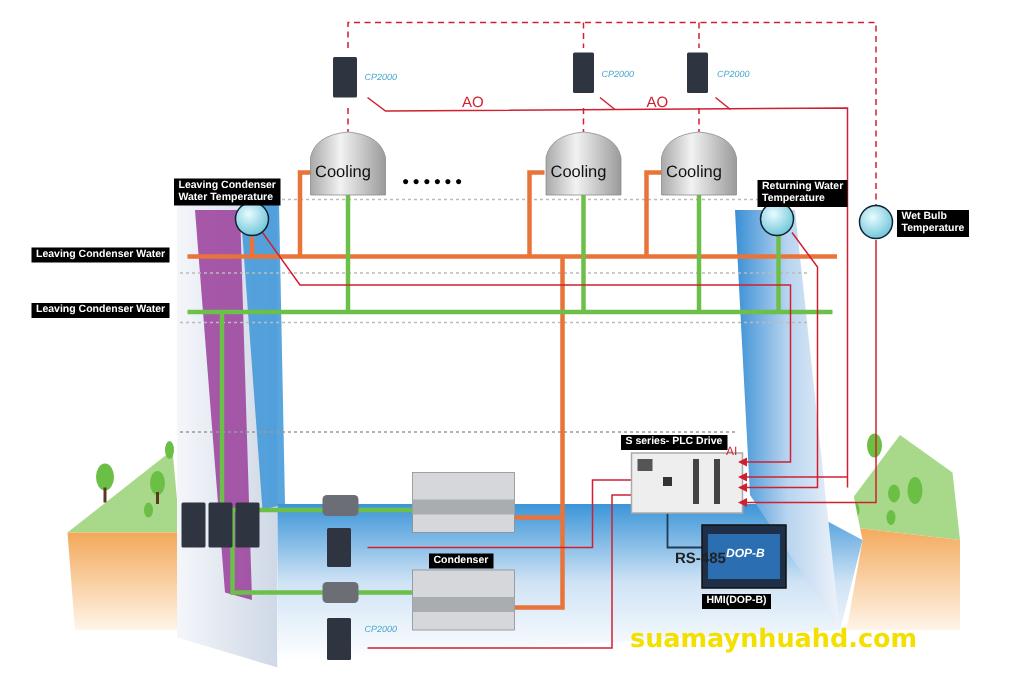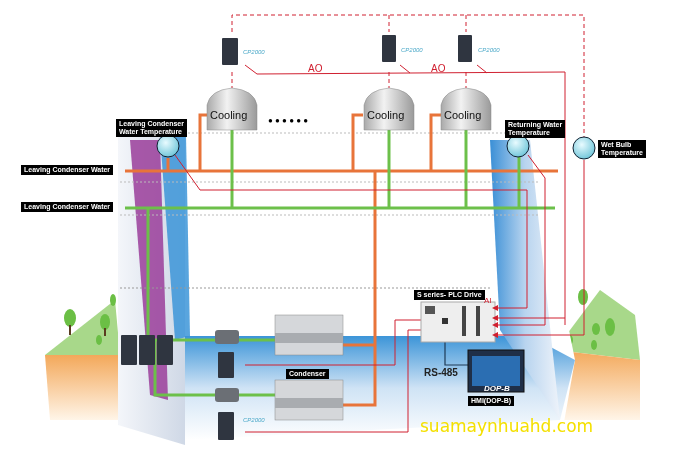--- a/index.html
+++ b/index.html
@@ -1,20 +1,20 @@
 <!DOCTYPE html>
 <html><head>
 <meta charset="utf-8">
 <style>
   html,body{margin:0;padding:0;background:#fff;}
   body{width:677px;height:463px;position:relative;overflow:hidden;font-family:"Liberation Sans",sans-serif;}
   #stage{position:absolute;left:0;top:0;width:677px;height:463px;}
   .lbl{position:absolute;background:#000;color:#fff;font-weight:bold;font-size:7px;line-height:8px;padding:1px 3px;white-space:pre-line;}
   .cool-text{position:absolute;font-weight:normal;font-size:11px;color:#111;}
-  .watermark{position:absolute;left:420px;top:416px;font-size:17px;font-weight:normal;color:#f4e000;font-family:"DejaVu Sans",sans-serif;}
+  .watermark{position:absolute;left:420px;top:416px;font-size:17px;font-weight:bold;color:#f4e000;font-family:"DejaVu Sans",sans-serif;}
   .vfd-text{position:absolute;font-size:6px;font-style:italic;color:#4aa8c8;}
   .sig{position:absolute;font-size:10px;font-weight:normal;color:#d02030;}
   .rs{position:absolute;font-size:10px;font-weight:bold;color:#222;}
 </style>
 </head>
 <body>
 
 <div id="stage">
 <svg width="677" height="463" viewBox="0 0 677 463" xmlns="http://www.w3.org/2000/svg">
   <defs>
@@ -212,19 +212,19 @@
 Water Temperature</div>
 <div class="lbl" style="left:505px;top:120px;">Returning Water
 Temperature</div>
 <div class="lbl" style="left:598px;top:140px;">Wet Bulb
 Temperature</div>
 
 <div class="lbl" style="left:21px;top:165px;">Leaving Condenser Water</div>
 <div class="lbl" style="left:21px;top:202px;">Leaving Condenser Water</div>
 
 <div class="lbl" style="left:414px;top:290px;">S series- PLC Drive</div>
-<span class="rs" style="left:424px;top:367px;">RS-485</span>
+<span class="rs" style="left:450px;top:367px;">RS-485</span>
 <div class="lbl" style="left:468px;top:396px;">HMI(DOP-B)</div>
-<span style="position:absolute;left:484px;top:364px;font-size:8px;font-weight:bold;font-style:italic;color:#fff;margin-top:20px;">DOP-B</span>
+<span style="position:absolute;left:484px;top:364px;font-size:8px;font-weight:bold;font-style:italic;color:#fff;">DOP-B</span>
 <div class="lbl" style="left:286px;top:369px;">Condenser</div>
 
 <span class="watermark">suamaynhuahd.com</span>
 </div>
 
 </body></html>

